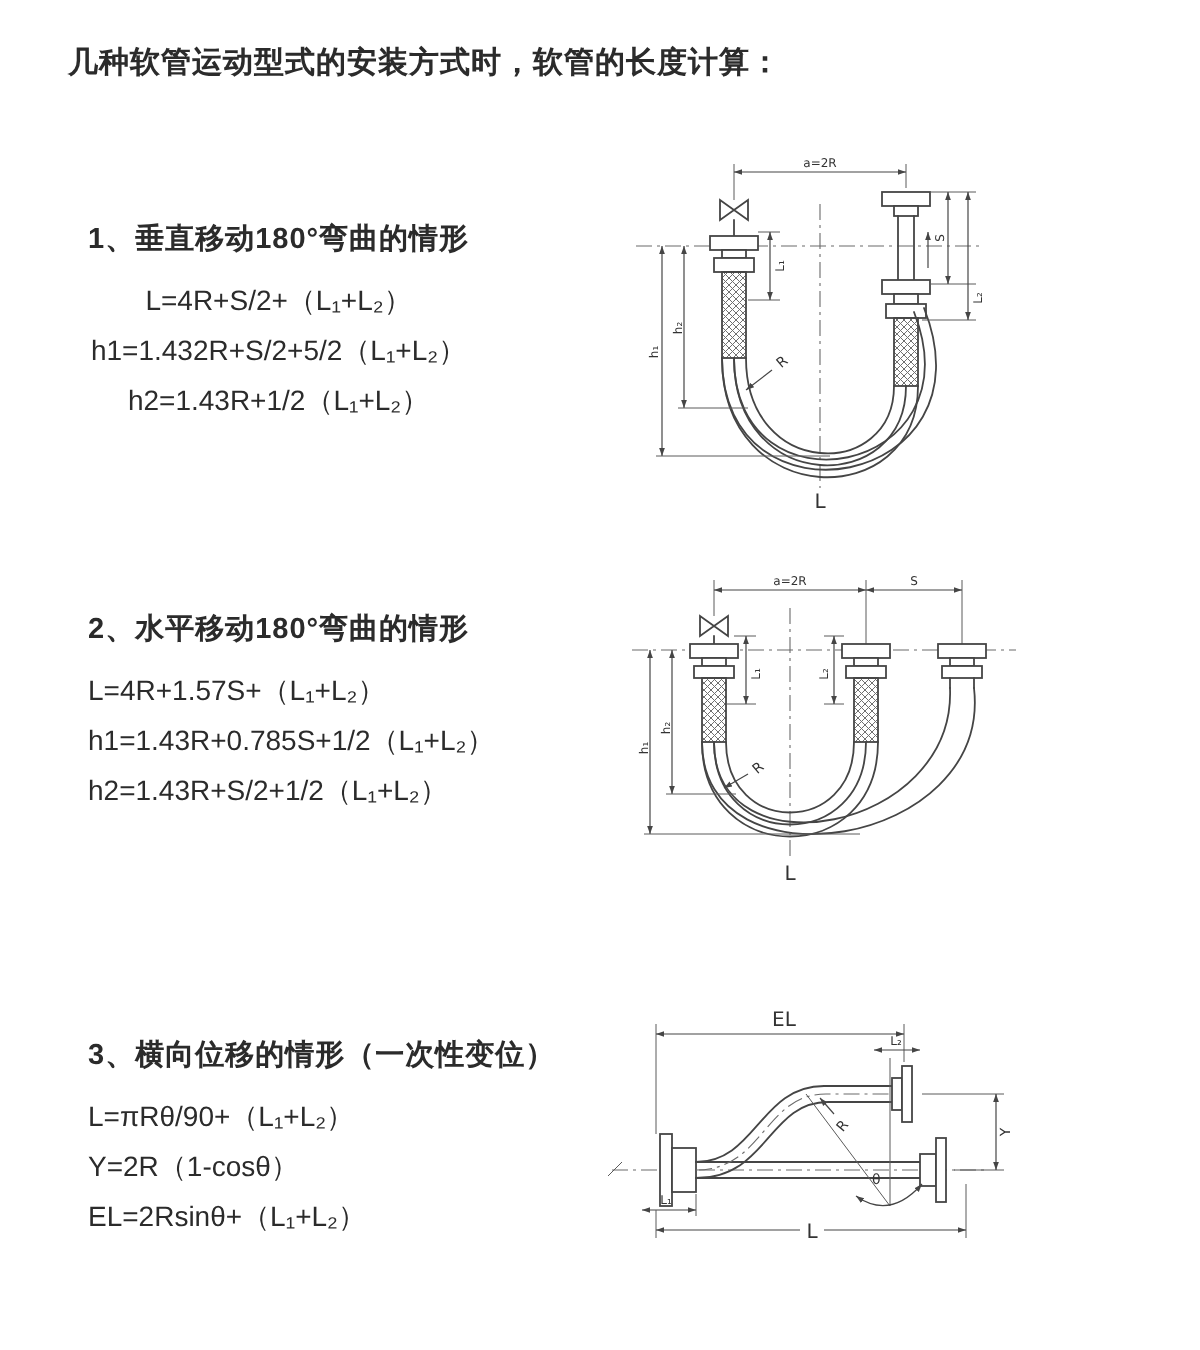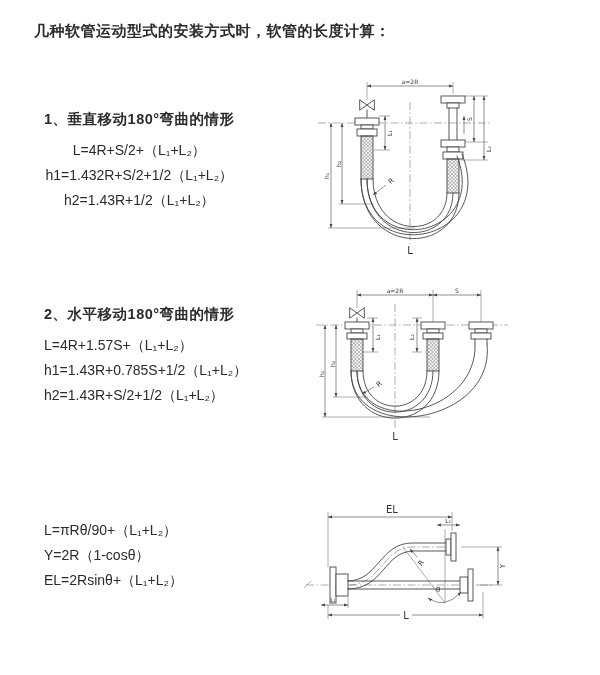--- a/index.html
+++ b/index.html
@@ -30,32 +30,33 @@
 </head>
 <body>
 
 <div id="page">
 
   <div class="page-title">几种软管运动型式的安装方式时，软管的长度计算：</div>
 
   <div class="section" id="section-1">
     <div class="heading">1、垂直移动180°弯曲的情形</div>
     <div class="formula">L=4R+S/2+（L₁+L₂）</div>
-    <div class="formula">h1=1.432R+S/2+1/2（L₁+L₂）</div>
+    <div class="formula">h1=1.432R+S/2+5/2（L₁+L₂）</div>
     <div class="formula">h2=1.43R+1/2（L₁+L₂）</div>
   </div>
 
   <div class="section" id="section-2">
     <div class="heading">2、水平移动180°弯曲的情形</div>
     <div class="formula">L=4R+1.57S+（L₁+L₂）</div>
     <div class="formula">h1=1.43R+0.785S+1/2（L₁+L₂）</div>
     <div class="formula">h2=1.43R+S/2+1/2（L₁+L₂）</div>
   </div>
 
   <div class="section" id="section-3">
+    <div class="heading">3、横向位移的情形（一次性变位）</div>
     <div class="formula">L=πRθ/90+（L₁+L₂）</div>
     <div class="formula">Y=2R（1-cosθ）</div>
     <div class="formula">EL=2Rsinθ+（L₁+L₂）</div>
   </div>
 
   <div class="diagram" id="diagram-1">
     <svg width="288" height="186" viewBox="0 0 288 186">
       <defs>
         <marker id="d1a" viewBox="0 0 10 10" refX="9" refY="5" markerWidth="7.5" markerHeight="7.5" orient="auto-start-reverse">
           <path d="M0,1.8 L9,5 L0,8.2 z" fill="#454545"></path>

